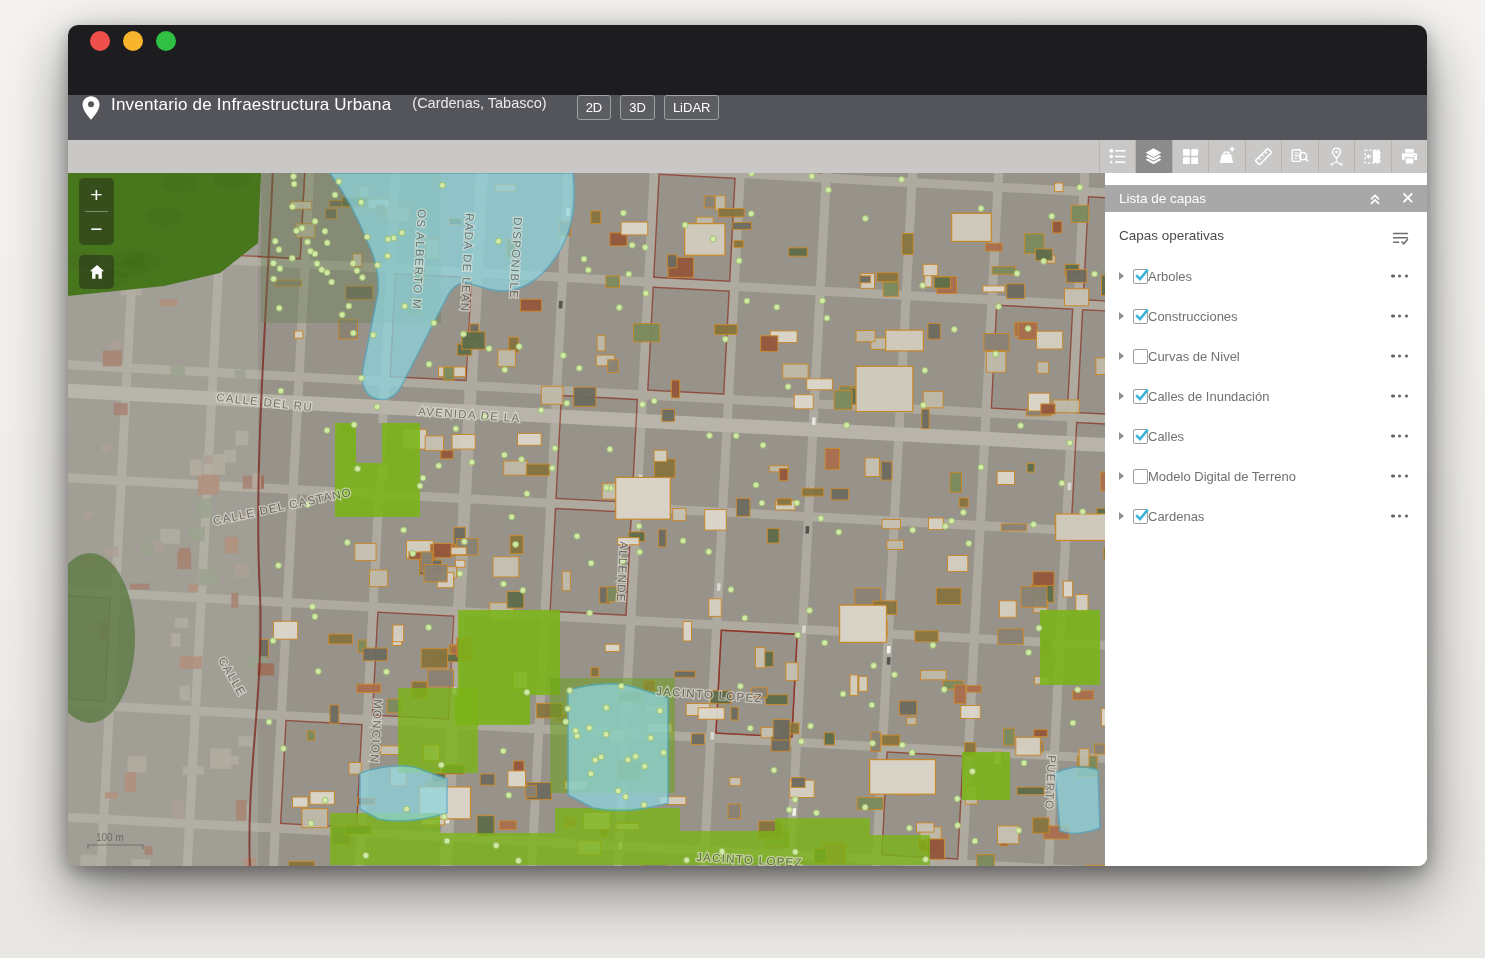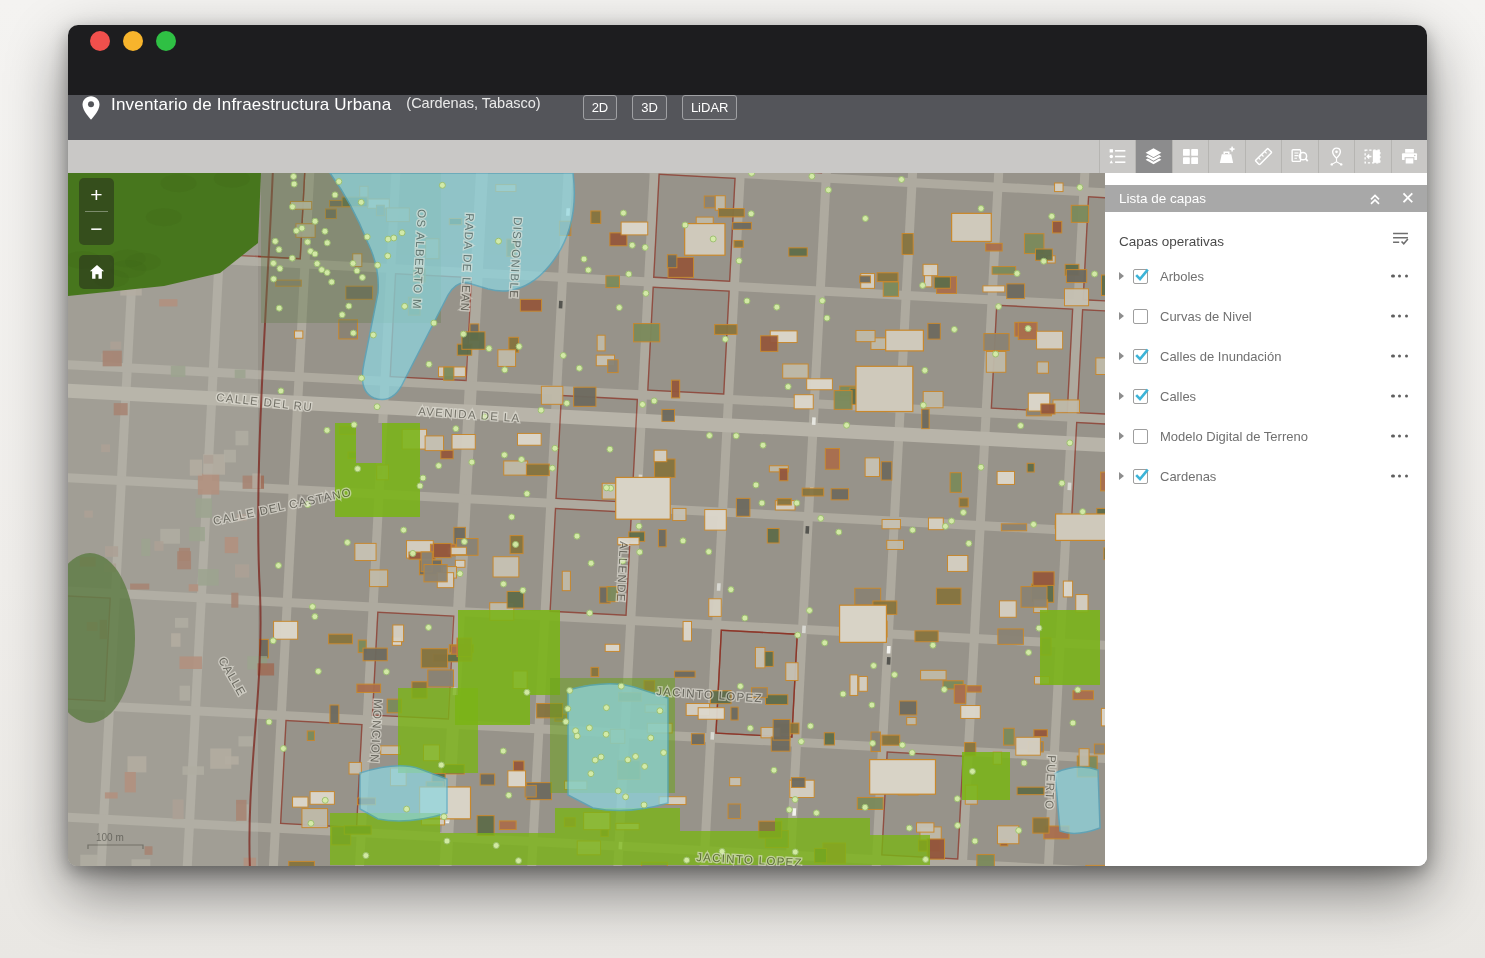--- a/index.html
+++ b/index.html
@@ -12,22 +12,22 @@
     border-radius:10px 10px 9px 9px; overflow:hidden; background:#fff;
     box-shadow:0 24px 60px rgba(0,0,0,.48), 0 6px 18px rgba(0,0,0,.32);
   }
   .titlebar { height:70px; background:#1d1d1f; position:relative; }
   .lights { position:absolute; left:22px; top:6px; display:flex; gap:13px; }
   .light { width:20px; height:20px; border-radius:50%; }
   .appheader { height:45px; background:#54555a; display:flex; 
     padding-left:13px; color:#fff; }
   .pin { width:20px; height:26px; margin-right:10px; flex:0 0 auto; }
   .apptitle { font-size:17px; letter-spacing:.2px; white-space:nowrap; }
-  .appsubtitle { font-size:14.5px; color:#eaeaea; margin-left:15px; white-space:nowrap; }
-  .viewbtns { display:flex; gap:15px; margin-left:42px; }
+  .appsubtitle { font-size:14.5px; color:#eaeaea; margin-left:21px; white-space:nowrap; }
+  .viewbtns { display:flex; gap:9px; margin-left:30px; }
   .viewbtn { height:25px; padding:0 8px; border:1px solid #9fa0a3; border-radius:3px;
     background:rgba(255,255,255,.05); color:#fff; font-size:13px;
     display:flex; align-items:center; cursor:pointer; }
   .toolbar { height:33px; background:#c9c8c6; display:flex; justify-content:flex-end; }
   .tool { width:36.5px; height:33px; display:flex; align-items:center; justify-content:center;
     border-left:1px solid #b6b5b2; cursor:pointer; }
   .tool svg { width:21px; height:21px; display:block; }
   .tool.active { background:#8c8c8d; }
   .content { display:flex; height:693px; }
   .map { width:1037px; height:693px; position:relative; background:#98948a; overflow:hidden; }
@@ -40,32 +40,32 @@
   .homebtn { position:absolute; left:11px; top:82px; width:35px; height:34px; border-radius:5px;
     background:rgba(38,46,28,.55); display:flex; align-items:center; justify-content:center;
     cursor:pointer; z-index:5; }
   .homebtn svg { width:18px; height:18px; }
   .panel { width:322px; height:693px; background:#fff; position:relative; overflow:hidden; }
   .panelheader { position:absolute; left:0; right:0; top:12px; height:27px; background:#a8a8a8;
     color:#fff; display:flex; align-items:center; padding:0 12px 0 14px; font-size:13.5px; }
   .panelheader .sp { flex:1; }
   .ph-ico { width:20px; height:20px; cursor:pointer; }
   .ph-close { margin-left:16px; font-size:17px; line-height:1; cursor:pointer; color:#fff; }
-  .section { position:absolute; left:0; right:0; top:55px; display:flex; align-items:flex-end;
+  .section { position:absolute; left:0; right:0; top:55px; display:flex; align-items:flex-start;
     padding:0 16px 0 14px; color:#4a4a4a; font-size:13.5px; }
   .section .sp { flex:1; }
   .section svg { width:21px; height:21px; cursor:pointer; }
   .layers { position:absolute; left:0; right:0; top:83px; }
   .lrow { height:40px; display:flex; align-items:center; padding-left:14px; position:relative; }
   .caret { width:0; height:0; border-left:5px solid #8d8d8d; border-top:4px solid transparent;
     border-bottom:4px solid transparent; margin-right:9px; cursor:pointer; flex:0 0 auto; }
   .cbox { width:15px; height:15px; border:1px solid #9e9e9e; border-radius:2px; background:#fff;
     position:relative; cursor:pointer; flex:0 0 auto; }
   .cbox svg { position:absolute; left:-1px; top:-4px; width:18px; height:18px; overflow:visible; }
-  .llabel { margin-left:12px; font-size:13px; color:#707070; }
+  .llabel { margin-left:0; font-size:13px; color:#707070; }
   .dots { position:absolute; right:17px; top:50%; transform:translateY(-50%); display:flex;
     gap:3.5px; cursor:pointer; padding:4px 2px; }
   .dots i { width:3.2px; height:3.2px; border-radius:50%; background:#5f5f5f; display:block; }
   .maplabel { paint-order:stroke; stroke:#e8e6dd; stroke-width:2.6px; fill:#45453c;
     letter-spacing:1.3px; font-family:"Liberation Sans",sans-serif; }
 </style>
 </head>
 <body>
 
 <div class="window">
@@ -951,20 +951,34 @@
             </span>
             <span class="llabel">Arboles</span>
             <span class="dots">
               <i></i>
               <i></i>
               <i></i>
             </span>
           </div>
           <div class="lrow">
             <span class="caret"></span>
+            <span class="cbox">
+              <svg viewBox="0 0 18 18">
+                <path d="M3.2 9.2 L7 13 L14.8 3.6" fill="none" stroke="#3cb4d8" stroke-width="2.6"></path>
+              </svg>
+            </span>
+            <span class="llabel">Construcciones</span>
+            <span class="dots">
+              <i></i>
+              <i></i>
+              <i></i>
+            </span>
+          </div>
+          <div class="lrow">
+            <span class="caret"></span>
             <span class="cbox"></span>
             <span class="llabel">Curvas de Nivel</span>
             <span class="dots">
               <i></i>
               <i></i>
               <i></i>
             </span>
           </div>
           <div class="lrow">
             <span class="caret"></span>

